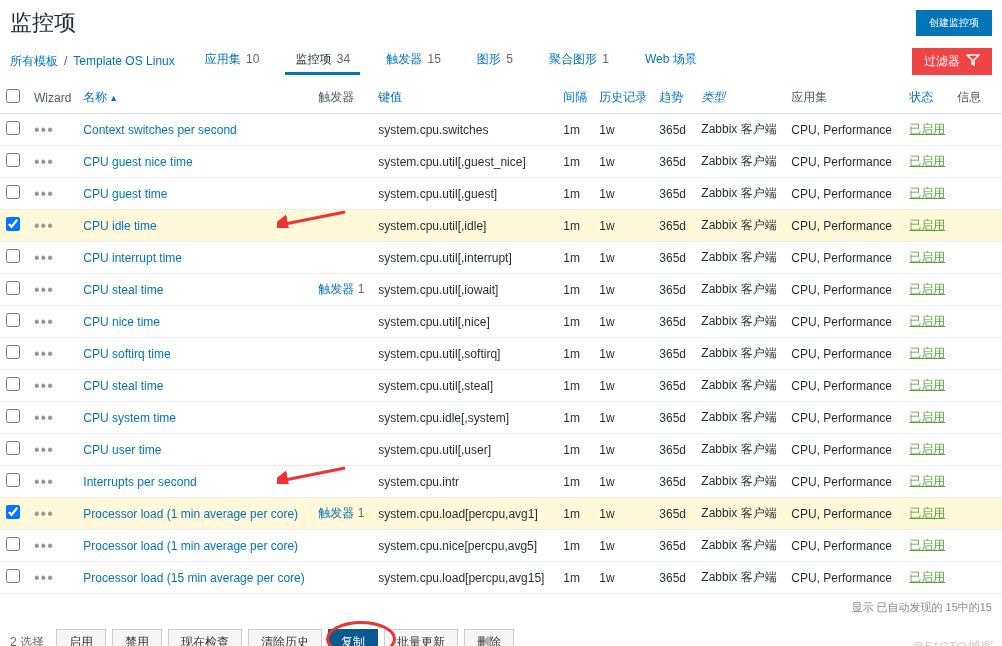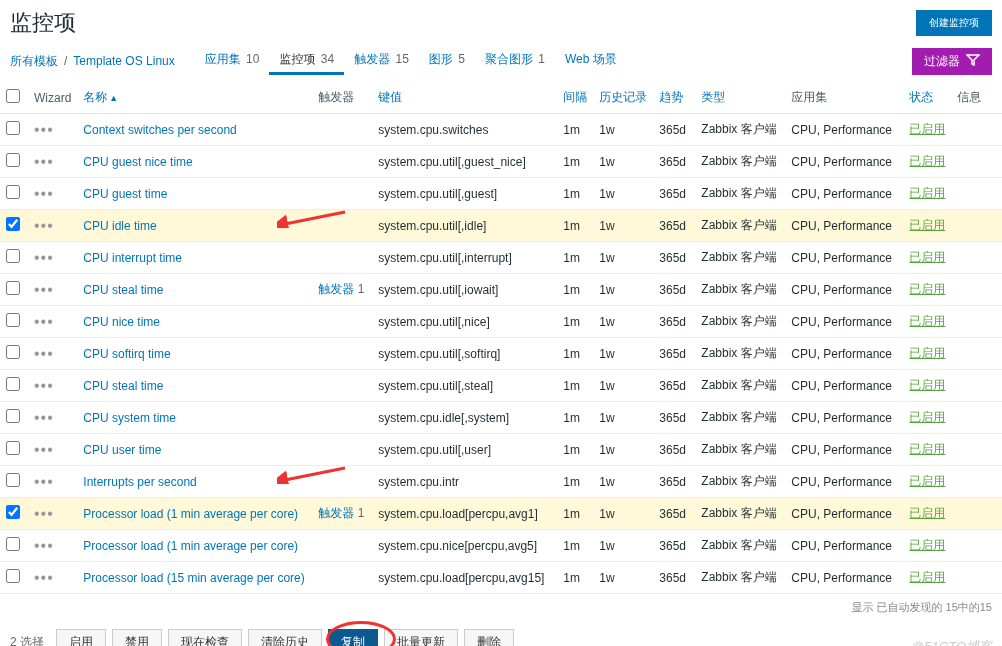--- a/index.html
+++ b/index.html
@@ -3,25 +3,25 @@
 <meta charset="utf-8">
 <style>
 * { box-sizing: border-box; margin: 0; padding: 0; }
 body { font-family: Arial, "Microsoft YaHei", sans-serif; font-size: 12px; color: #1f2c33; background: #fff; width: 1002px; }
 .header { display: flex; justify-content: space-between; align-items: center; padding: 8px 10px 6px; }
 .header h1 { font-size: 22px; font-weight: 400; color: #1f2c33; }
 .btn-primary { background: #0275b8; color: #fff; border: 1px solid #0275b8; padding: 5px 12px; font-size: 10px; cursor: pointer; }
 .subnav { display: flex; align-items: center; padding: 3px 10px 6px; font-size: 12px; }
 .subnav a { color: #0275b8; text-decoration: none; }
 .subnav .sep { margin: 0 6px; color: #666; }
-.subnav .tabs { display: flex; gap: 0; margin-left: 20px; }
+.subnav .tabs { display: flex; gap: 16px; margin-left: 20px; }
 .subnav .tab { padding: 4px 10px; color: #0275b8; cursor: pointer; }
 .subnav .tab .cnt { color: #666; margin-left: 2px; }
 .subnav .tab.active { border-bottom: 3px solid #0275b8; color: #1f2c33; font-weight: 400; }
-.filter-btn { margin-left: auto; display: flex; align-items: center; gap: 6px; background: #a21caf; color: #fff; padding: 5px 12px; cursor: pointer; }
+.filter-btn { margin-left: auto; display: flex; align-items: center; gap: 6px; background: #ef4444; color: #fff; padding: 5px 12px; cursor: pointer; }
 table { width: 100%; border-collapse: collapse; }
 th { text-align: left; font-weight: 400; color: #4a5c66; padding: 8px 6px 7px; border-bottom: 1px solid #dfe4e7; white-space: nowrap; font-size: 12px; }
 th.sortable { color: #0275b8; cursor: pointer; }
 td { padding: 7px 6px; border-bottom: 1px solid #ebeef0; white-space: nowrap; font-size: 12px; color: #1f2c33; }
 td a { color: #0275b8; text-decoration: none; }
 .enabled { color: #59a63e; text-decoration: underline; cursor: pointer; }
 tr.highlight td { background: #fff9d9; }
 .wizard { color: #999; font-size: 16px; letter-spacing: 1px; cursor: pointer; line-height: 1; }
 .chk { width: 14px; height: 14px; }
 .footer-info { text-align: right; padding: 6px 10px; color: #888; font-size: 11px; }
@@ -34,21 +34,21 @@
 .arrow svg { width: 100%; height: 100%; }
 .watermark { position: absolute; right: 10px; bottom: 8px; color: #ccc; font-size: 13px; font-style: italic; }
 .col-chk { width: 28px; }
 .col-wiz { width: 40px; }
 .col-name { width: 235px; }
 .col-trig { width: 60px; }
 .col-key { width: 185px; }
 .col-int { width: 35px; }
 .col-hist { width: 55px; }
 .col-trend { width: 42px; }
-.col-type { width: 90px; }
+.col-type { width: 90px; font-style: italic; }
 .col-app { width: 118px; }
 .col-stat { width: 42px; margin-left: 48px; }
 .sort-arrow { font-size: 9px; margin-left: 2px; }
 </style>
 </head>
 <body>
 
 <div class="header">
   <h1>监控项</h1>
   <button class="btn-primary">创建监控项</button>

